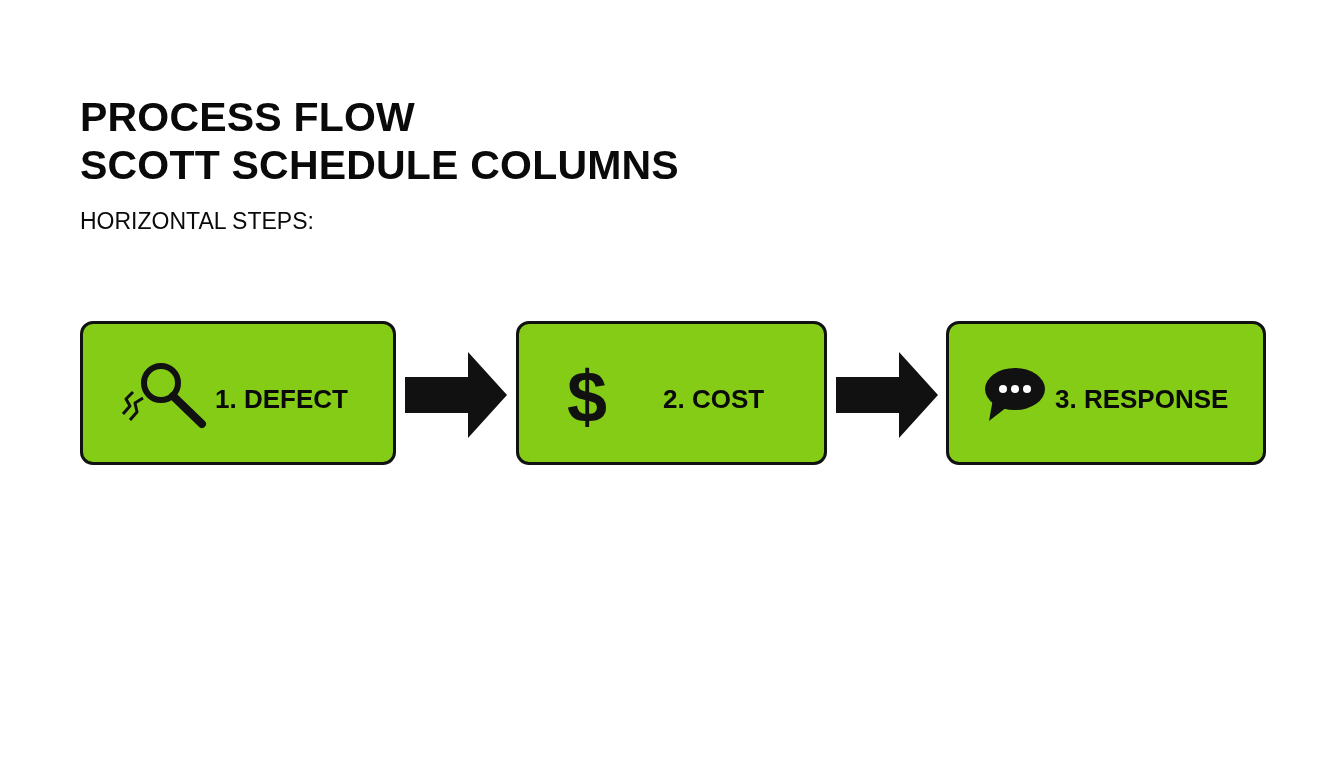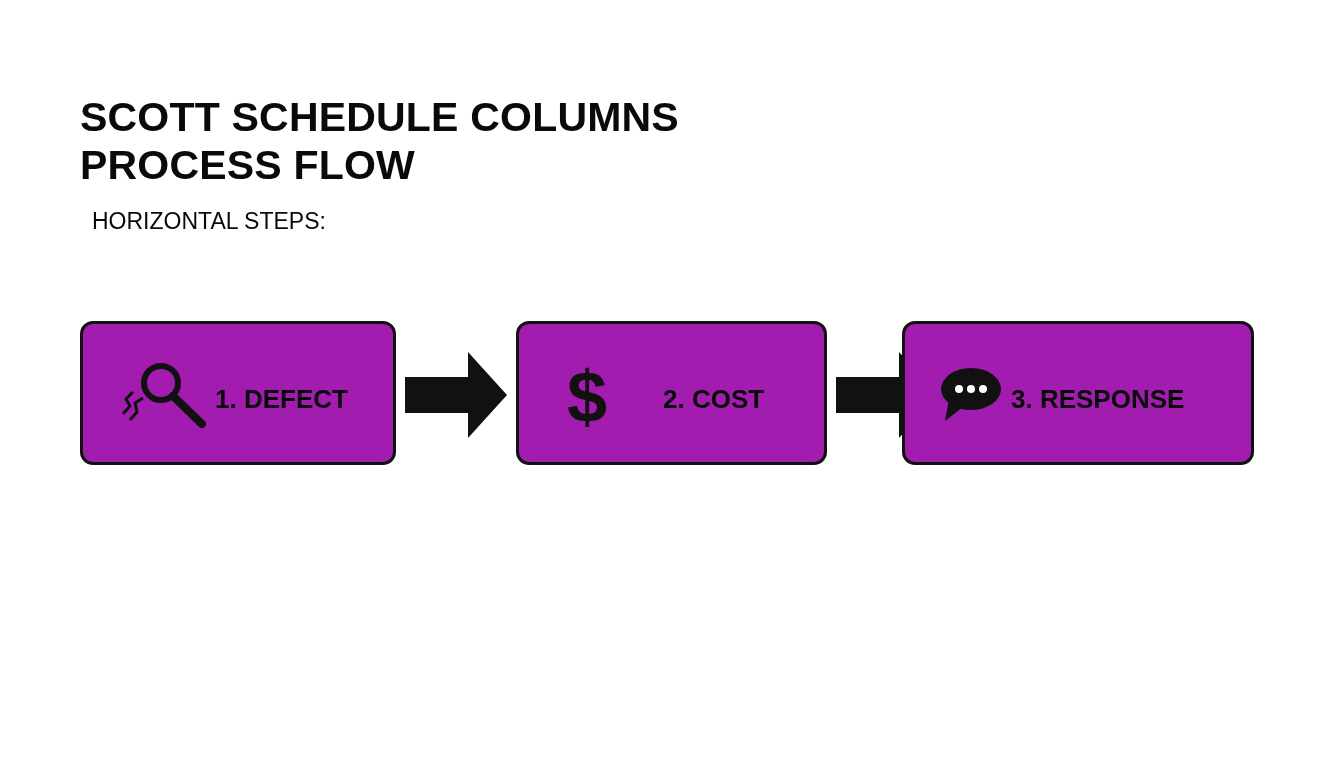--- a/index.html
+++ b/index.html
@@ -5,39 +5,39 @@
   html, body { margin: 0; padding: 0; }
   body {
     width: 1344px; height: 768px; background: #ffffff; position: relative; overflow: hidden;
     font-family: "Liberation Sans", sans-serif; color: #0a0a0a;
   }
   .title {
     position: absolute; left: 80px; top: 93px;
     font-size: 41px; font-weight: bold; line-height: 48px; letter-spacing: 0.2px;
   }
   .subtitle {
-    position: absolute; left: 92px; top: 207px;
+    position: absolute; left: 80px; top: 207px;
     font-size: 23px; line-height: 28px; font-weight: normal;
   }
   .box {
     position: absolute; top: 321px; height: 144px;
-    border: 3px solid #111; border-radius: 13px; background: #a21caf; box-sizing: border-box;
+    border: 3px solid #111; border-radius: 13px; background: #84cc16; box-sizing: border-box;
   }
   .box .label {
     position: absolute; top: 60px; font-size: 26px; font-weight: bold; line-height: 30px;
   }
   .icon { position: absolute; }
   .arrow { position: absolute; top: 352px; }
 </style>
 </head>
 <body>
 
 <div class="title">
+  <div>PROCESS FLOW</div>
   <div>SCOTT SCHEDULE COLUMNS</div>
-  <div>PROCESS FLOW</div>
 </div>
 <div class="subtitle">HORIZONTAL STEPS:</div>
 
 <div class="box" style="left:80px; width:316px;">
   <svg class="icon" style="left:30px; top:30px;" width="100" height="80" viewBox="0 0 100 80">
     <circle cx="48" cy="29" r="17" fill="none" stroke="#111" stroke-width="6"></circle>
     <line x1="60" y1="42" x2="89" y2="70" stroke="#111" stroke-width="8" stroke-linecap="round"></line>
     <polyline points="20,38 13,45 17,52 10,60" fill="none" stroke="#111" stroke-width="3" stroke-linejoin="round"></polyline>
     <polyline points="30,44 22,49 24,58 17,66" fill="none" stroke="#111" stroke-width="3" stroke-linejoin="round"></polyline>
   </svg>
@@ -52,21 +52,21 @@
   <svg class="icon" style="left:45px; top:40px;" width="46" height="70" viewBox="0 0 46 70">
     <text x="23" y="58" text-anchor="middle" font-family="Liberation Sans, sans-serif" font-weight="bold" font-size="72" fill="#111">$</text>
   </svg>
   <div class="label" style="left:144px;">2. COST</div>
 </div>
 
 <svg class="arrow" style="left:836px;" width="102" height="86" viewBox="0 0 102 86">
   <polygon points="0,25 63,25 63,0 102,43 63,86 63,61 0,61" fill="#111"></polygon>
 </svg>
 
-<div class="box" style="left:902px; width:352px;">
+<div class="box" style="left:946px; width:320px;">
   <svg class="icon" style="left:34px; top:43px;" width="64" height="56" viewBox="0 0 64 56">
     <ellipse cx="32" cy="22" rx="30" ry="21" fill="#111"></ellipse>
     <polygon points="10,32 24,40 6,54" fill="#111"></polygon>
     <circle cx="20" cy="22" r="4" fill="#fff"></circle>
     <circle cx="32" cy="22" r="4" fill="#fff"></circle>
     <circle cx="44" cy="22" r="4" fill="#fff"></circle>
   </svg>
   <div class="label" style="left:106px;">3. RESPONSE</div>
 </div>
 

